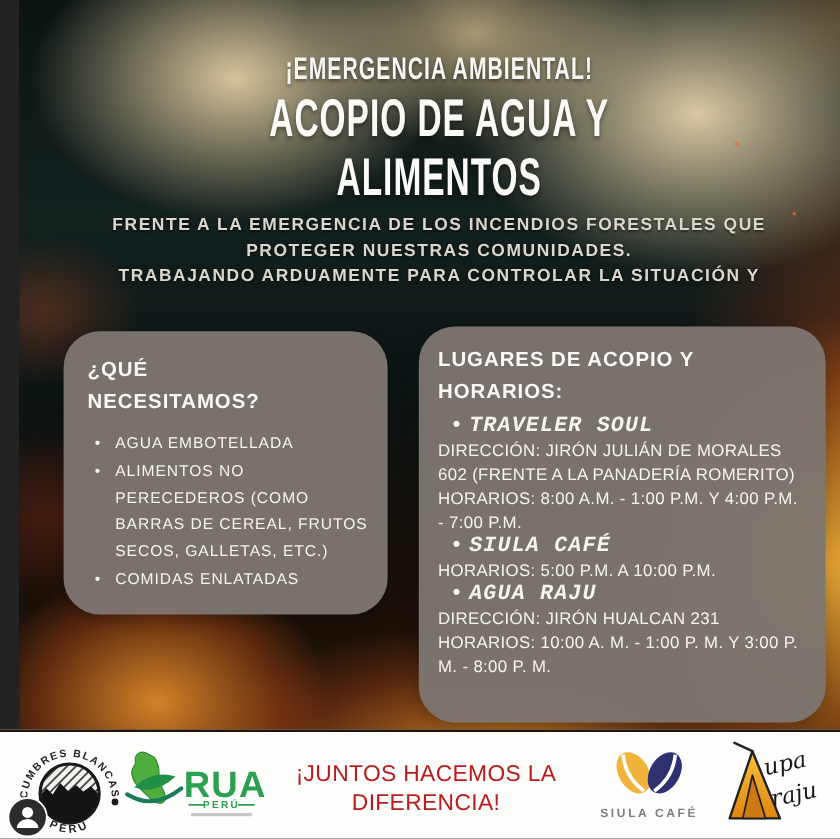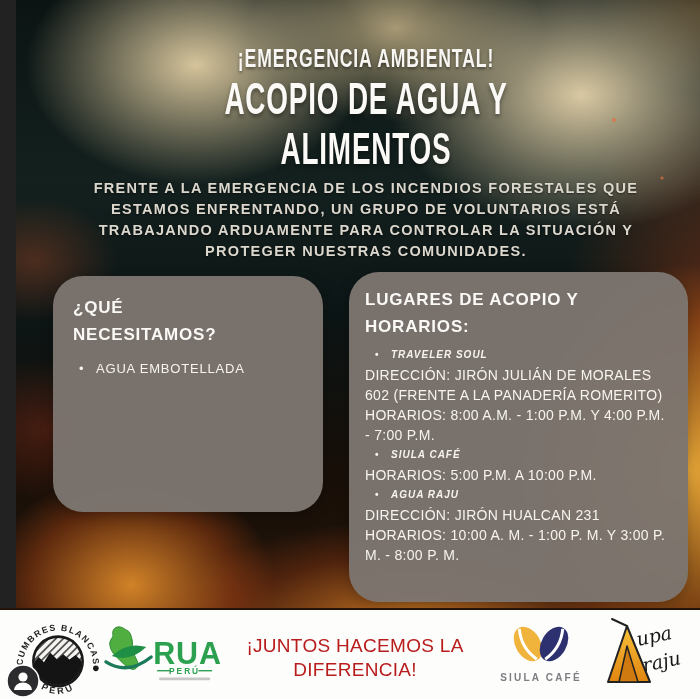--- a/index.html
+++ b/index.html
@@ -56,22 +56,22 @@
   .needs-box{left:37px;top:276px;width:270px;height:236px;padding:18px 14px 0 20px;box-sizing:border-box;}
   .loc-box{left:333px;top:272px;width:339px;height:330px;padding:14px 16px 0 16px;box-sizing:border-box;}
   .box-title{
     font-size:17px;line-height:27px;font-weight:800;letter-spacing:.8px;color:#fbf9f6;
   }
   .needs-list{list-style:none;margin:10px 0 0 0;padding:0 0 0 6px;font-size:13px;line-height:22px;letter-spacing:.8px;}
   .needs-list li{position:relative;padding-left:17px;margin-bottom:2px;}
   .needs-list li::before{content:"•";position:absolute;left:0;top:0;}
   .loc-entries{margin-top:5px;}
   .venue{
-    position:relative;font-size:10px;line-height:20px;font-weight:800;font-style:italic;
-    letter-spacing:1px;padding-left:26px;
+    position:relative;font-size:18px;line-height:20px;font-weight:800;font-style:italic;
+    letter-spacing:1px;padding-left:26px;font-family:Liberation Mono, monospace;
   }
   .venue::before{content:"•";position:absolute;left:10px;top:0;font-style:normal;}
   .detail{font-size:14px;line-height:20px;letter-spacing:.3px;padding-right:4px;}
   
   .footer{
     position:absolute;left:0;bottom:0;width:700px;height:91px;background:#fdfdfc;
     border-top:2px solid #241409;box-sizing:border-box;
   }
   .logo{position:absolute;}
   .logo-cumbres{left:14px;top:2px;}
@@ -93,32 +93,33 @@
 
     <div class="kicker">¡EMERGENCIA AMBIENTAL!</div>
 
     <div class="main-title">
       <div>ACOPIO DE AGUA Y</div>
       <div>ALIMENTOS</div>
     </div>
 
     <div class="intro">
       <div>FRENTE A LA EMERGENCIA DE LOS INCENDIOS FORESTALES QUE</div>
-      <div>ESTAMOS ENFRENTANDO, UN GRUPO DE VOLUNTARIOS ESTÁ</div>
+      <div>PROTEGER NUESTRAS COMUNIDADES.</div>
       <div>TRABAJANDO ARDUAMENTE PARA CONTROLAR LA SITUACIÓN Y</div>
-      <div>PROTEGER NUESTRAS COMUNIDADES.</div>
     </div>
 
     <div class="box needs-box">
       <div class="box-title">
         <div>¿QUÉ</div>
         <div>NECESITAMOS?</div>
       </div>
       <ul class="needs-list">
         <li>AGUA EMBOTELLADA</li>
+        <li>ALIMENTOS NO PERECEDEROS (COMO BARRAS DE CEREAL, FRUTOS SECOS, GALLETAS, ETC.)</li>
+        <li>COMIDAS ENLATADAS</li>
       </ul>
     </div>
 
     <div class="box loc-box">
       <div class="box-title">
         <div>LUGARES DE ACOPIO Y</div>
         <div>HORARIOS:</div>
       </div>
       <div class="loc-entries">
         <div class="venue">TRAVELER SOUL</div>

